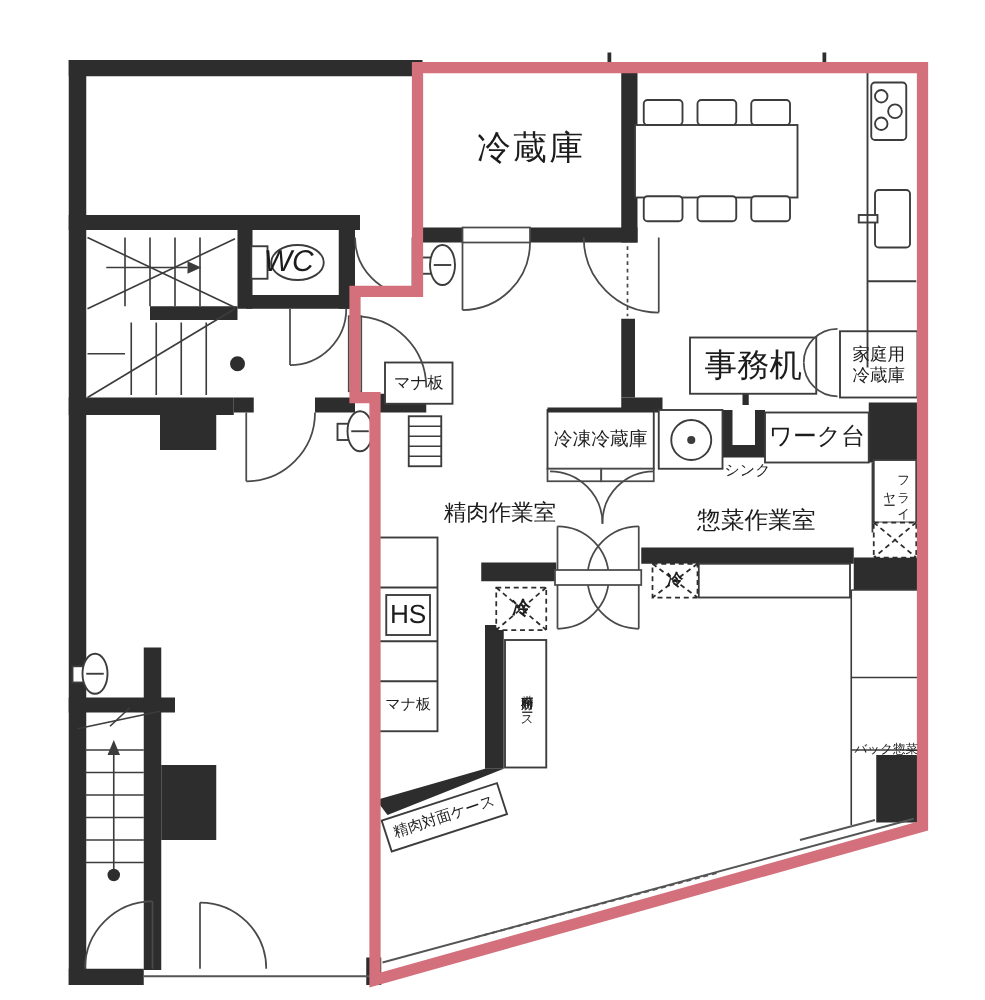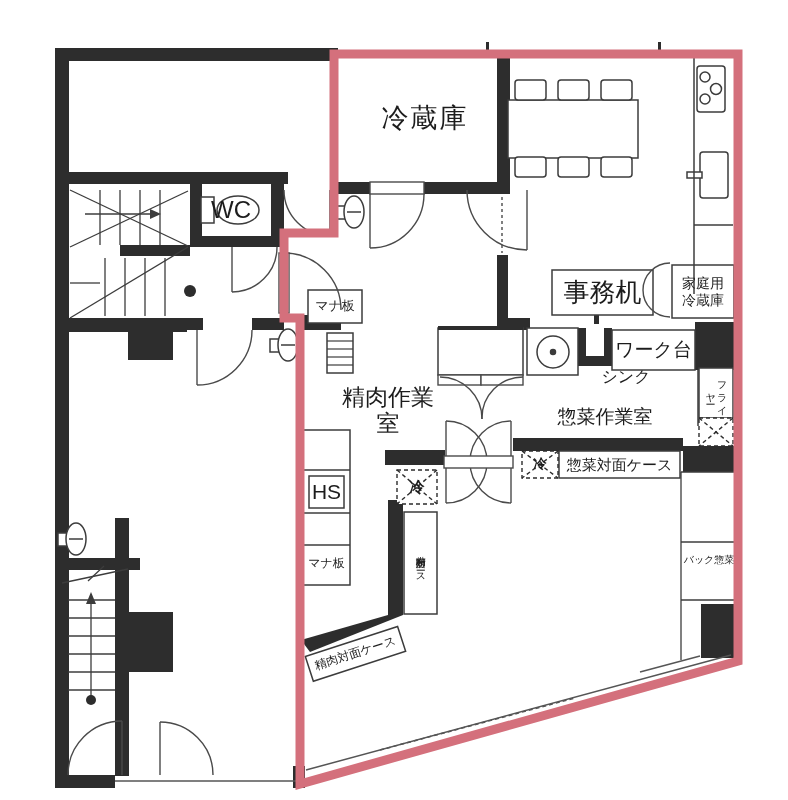--- a/index.html
+++ b/index.html
@@ -223,32 +223,32 @@
     <line x1="306" y1="770" x2="731" y2="655" stroke="#555" stroke-width="1.5"></line>
     <line x1="115" y1="781" x2="300" y2="781" stroke="#555" stroke-width="1.5"></line>
     <line x1="380" y1="750" x2="575" y2="698" stroke="#555" stroke-width="1.5" stroke-dasharray="4 3"></line>
     <line x1="640" y1="672" x2="700" y2="656" stroke="#555" stroke-width="1.5"></line>
   </g>
 
   <path d="M 334,54 L 738,54 L 738,661 L 300,784 L 300,318 L 284,318 L 284,233 L 334,233 Z" fill="none" stroke="#d4707c" stroke-width="9" stroke-linejoin="miter"></path>
 </svg>
 
 <div class="lbl" style="left:370px;top:102px;width:110px;height:34px;font-size:27px;letter-spacing:2px;">冷蔵庫</div>
-<div class="lbl" style="left:206px;top:196px;width:50px;height:28px;font-size:24px;">WC</div>
+<div class="lbl" style="left:206px;top:196px;width:50px;height:28px;font-size:24px;font-style:italic;">WC</div>
 <div class="lbl" style="left:552px;top:270px;width:101px;height:45px;font-size:26px;">事務机</div>
 <div class="lbl" style="left:672px;top:265px;width:62px;height:53px;font-size:14px;">家庭用
 冷蔵庫</div>
 <div class="lbl" style="left:308px;top:290px;width:54px;height:33px;font-size:13px;">マナ板</div>
-<div class="lbl" style="left:598px;top:368px;width:56px;height:18px;font-size:16px;">シンク</div>
+<div class="lbl" style="left:438px;top:328px;width:85px;height:47px;font-size:15px;">冷凍冷蔵庫</div>
+<div class="lbl" style="left:570px;top:368px;width:56px;height:18px;font-size:12px;">シンク</div>
 <div class="lbl" style="left:612px;top:330px;width:83px;height:40px;font-size:19px;">ワーク台</div>
 <div class="lbl vert" style="left:700px;top:369px;width:32px;height:48px;font-size:10px;">フライヤー</div>
-<div class="lbl" style="left:336px;top:398px;width:104px;height:24px;font-size:23px;text-align:center;">精肉作業室</div>
+<div class="lbl" style="left:348px;top:398px;width:104px;height:24px;font-size:18px;text-align:center;">精肉作業室</div>
 <div class="lbl" style="left:553px;top:405px;width:104px;height:24px;font-size:19px;font-family:Liberation Serif, serif;">惣菜作業室</div>
-<div class="lbl" style="left:559px;top:451px;width:121px;height:27px;font-size:15px;">惣菜対面ケース</div>
 <div class="lbl" style="left:303px;top:472px;width:47px;height:40px;font-size:21px;">HS</div>
 <div class="lbl bold" style="left:397px;top:470px;width:40px;height:34px;font-size:15px;">冷</div>
 <div class="lbl bold" style="left:522px;top:451px;width:36px;height:27px;font-size:13px;">冷</div>
 <div class="lbl" style="left:303px;top:545px;width:47px;height:38px;font-size:12px;">マナ板</div>
 <div class="lbl vert" style="left:405px;top:514px;width:31px;height:98px;font-size:10px;">精肉対面ケース</div>
-<div class="lbl" style="left:681px;top:550px;width:56px;height:20px;font-size:10px;text-align:center;">バック惣菜</div>
+<div class="lbl" style="left:681px;top:590px;width:56px;height:20px;font-size:10px;text-align:center;">バック惣菜</div>
 <div class="lbl" style="left:307px;top:641px;width:97px;height:26px;font-size:12px;transform:rotate(-18deg);transform-origin:48px 13px;">精肉対面ケース</div>
 
 </div>
 
 </body></html>

